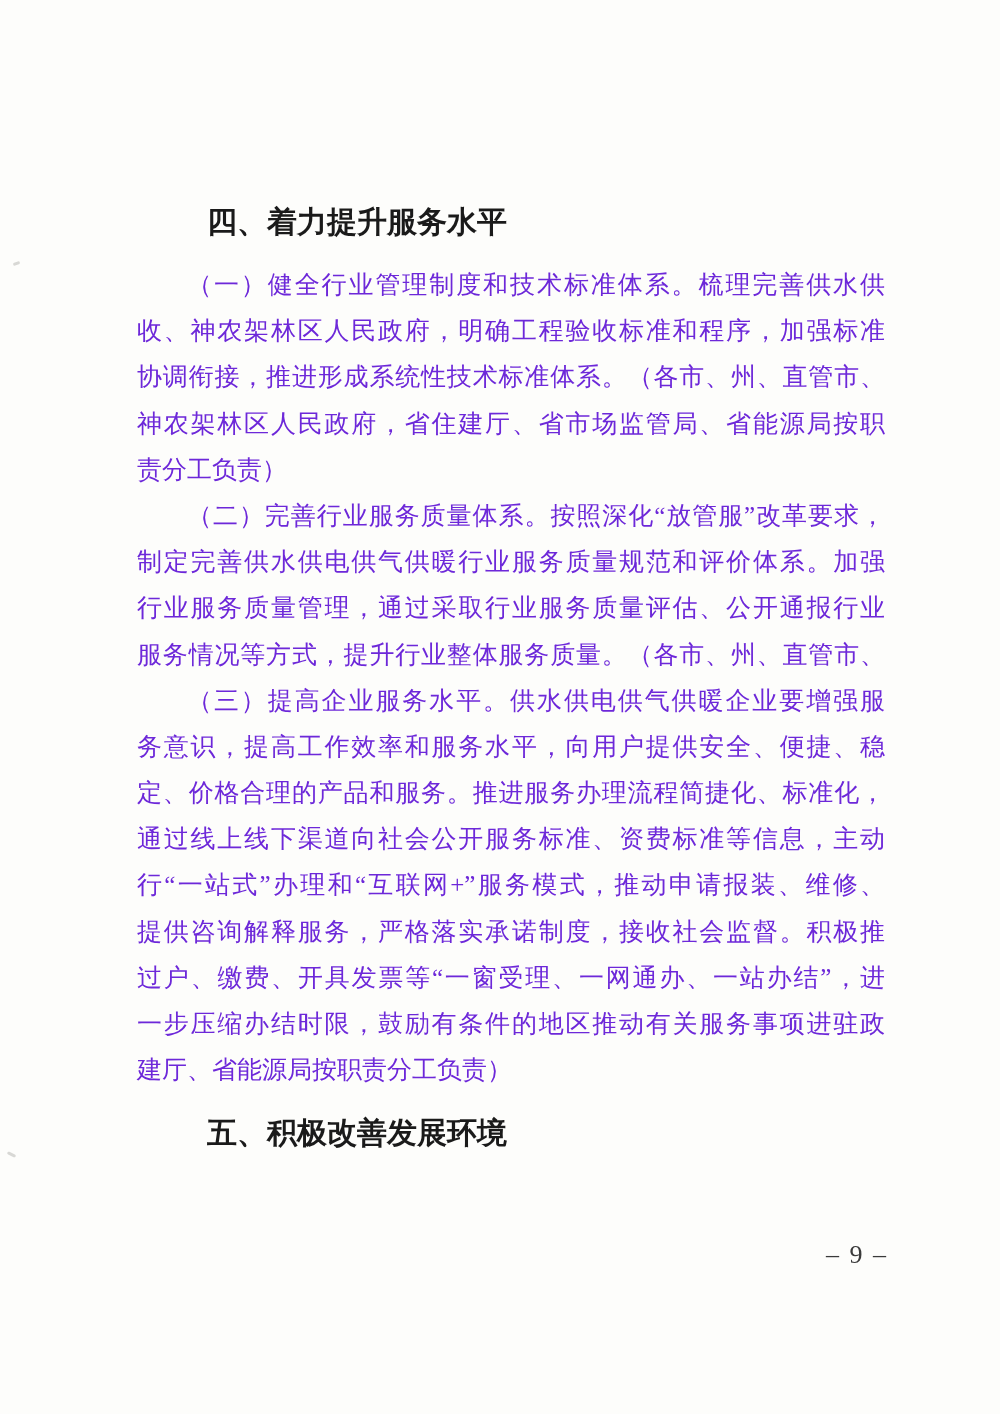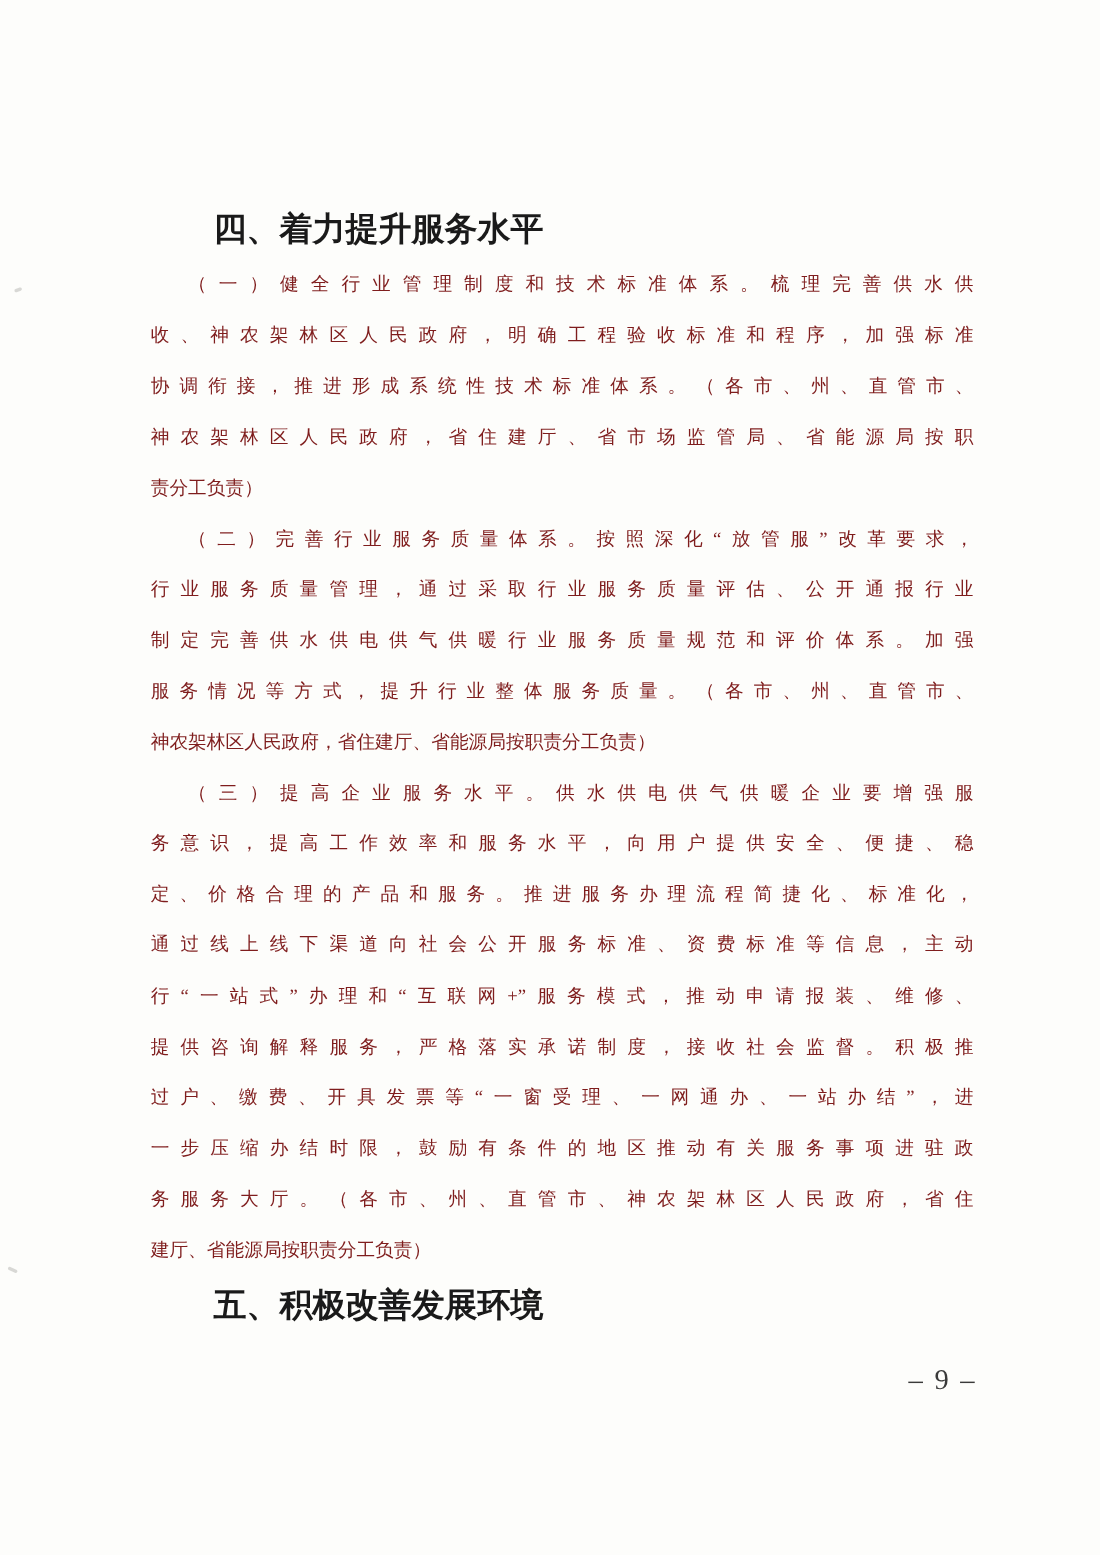--- a/index.html
+++ b/index.html
@@ -21,32 +21,32 @@
     left: 137px;
     top: 182px;
     width: 748px;
   }
   .heading {
     font-family: "Liberation Sans", sans-serif;
     font-weight: 700;
     font-size: 30px;
     line-height: 46px;
     height: 46px;
-    margin: 4px;
+    margin: 17px;
     text-indent: 53px;
     color: #1a1a1a;
     white-space: nowrap;
   }
   .line {
-    font-size: 17px;
+    font-size: 25px;
     line-height: 46.2px;
     height: 46.2px;
     text-align: justify;
     text-align-last: justify;
-    color: #7f1d1d;
+    color: #6d28d9;
   }
   .line.indent {
     text-indent: 2em;
   }
   .line.end {
     text-align-last: left;
   }
   .pagenum {
     position: absolute;
     top: 1240px;
@@ -86,34 +86,32 @@
 
     <h2 class="heading">四、着力提升服务水平</h2>
 
     <div class="line indent">（一）健全行业管理制度和技术标准体系。梳理完善供水供</div>
     <div class="line">收、神农架林区人民政府，明确工程验收标准和程序，加强标准</div>
     <div class="line">协调衔接，推进形成系统性技术标准体系。（各市、州、直管市、</div>
     <div class="line">神农架林区人民政府，省住建厅、省市场监管局、省能源局按职</div>
     <div class="line end">责分工负责）</div>
 
     <div class="line indent">（二）完善行业服务质量体系。按照深化“放管服”改革要求，</div>
+    <div class="line">制定完善供水供电供气供暖行业服务质量规范和评价体系。加强</div>
     <div class="line">行业服务质量管理，通过采取行业服务质量评估、公开通报行业</div>
-    <div class="line">制定完善供水供电供气供暖行业服务质量规范和评价体系。加强</div>
     <div class="line">服务情况等方式，提升行业整体服务质量。（各市、州、直管市、</div>
-    <div class="line end">神农架林区人民政府，省住建厅、省能源局按职责分工负责）</div>
 
     <div class="line indent">（三）提高企业服务水平。供水供电供气供暖企业要增强服</div>
     <div class="line">务意识，提高工作效率和服务水平，向用户提供安全、便捷、稳</div>
     <div class="line">定、价格合理的产品和服务。推进服务办理流程简捷化、标准化，</div>
     <div class="line">通过线上线下渠道向社会公开服务标准、资费标准等信息，主动</div>
     <div class="line">行“一站式”办理和“互联网+”服务模式，推动申请报装、维修、</div>
     <div class="line">提供咨询解释服务，严格落实承诺制度，接收社会监督。积极推</div>
     <div class="line">过户、缴费、开具发票等“一窗受理、一网通办、一站办结”，进</div>
     <div class="line">一步压缩办结时限，鼓励有条件的地区推动有关服务事项进驻政</div>
-    <div class="line">务服务大厅。（各市、州、直管市、神农架林区人民政府，省住</div>
     <div class="line end">建厅、省能源局按职责分工负责）</div>
 
     <h2 class="heading">五、积极改善发展环境</h2>
 
   </div>
 
   <div class="pagenum">– 9 –</div>
 
   <div class="artifact a1"></div>
   <div class="artifact a2"></div>

